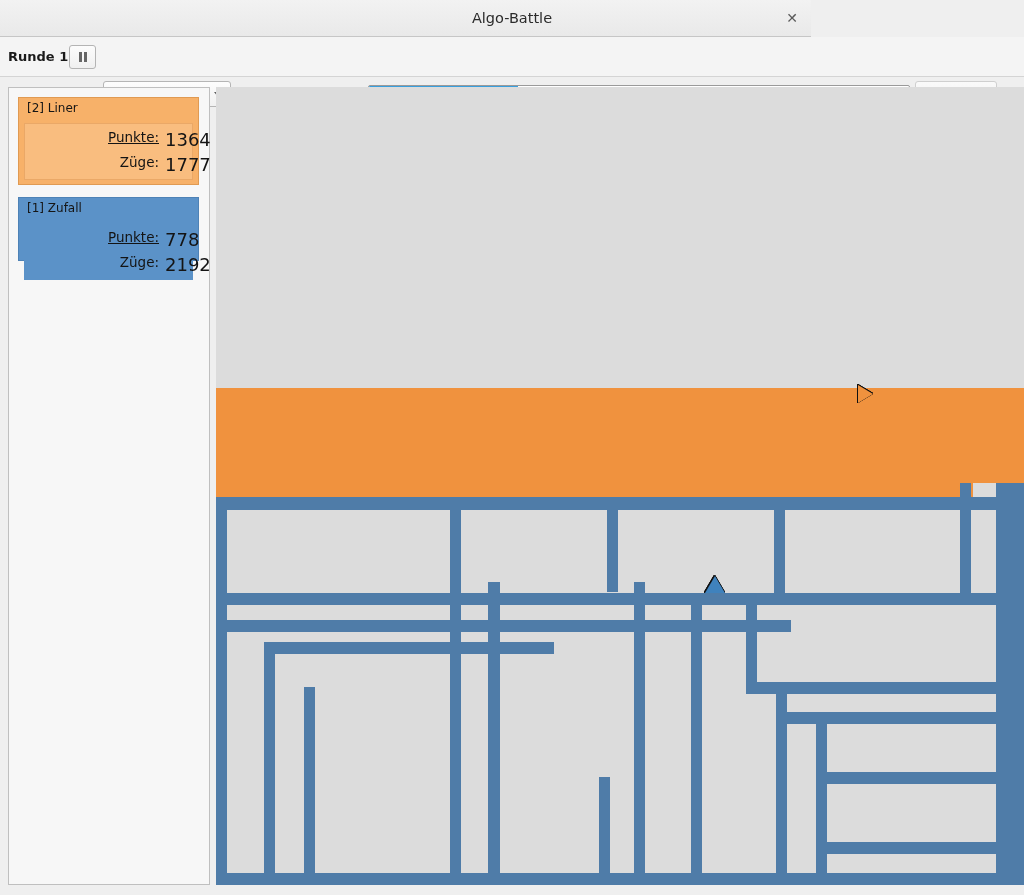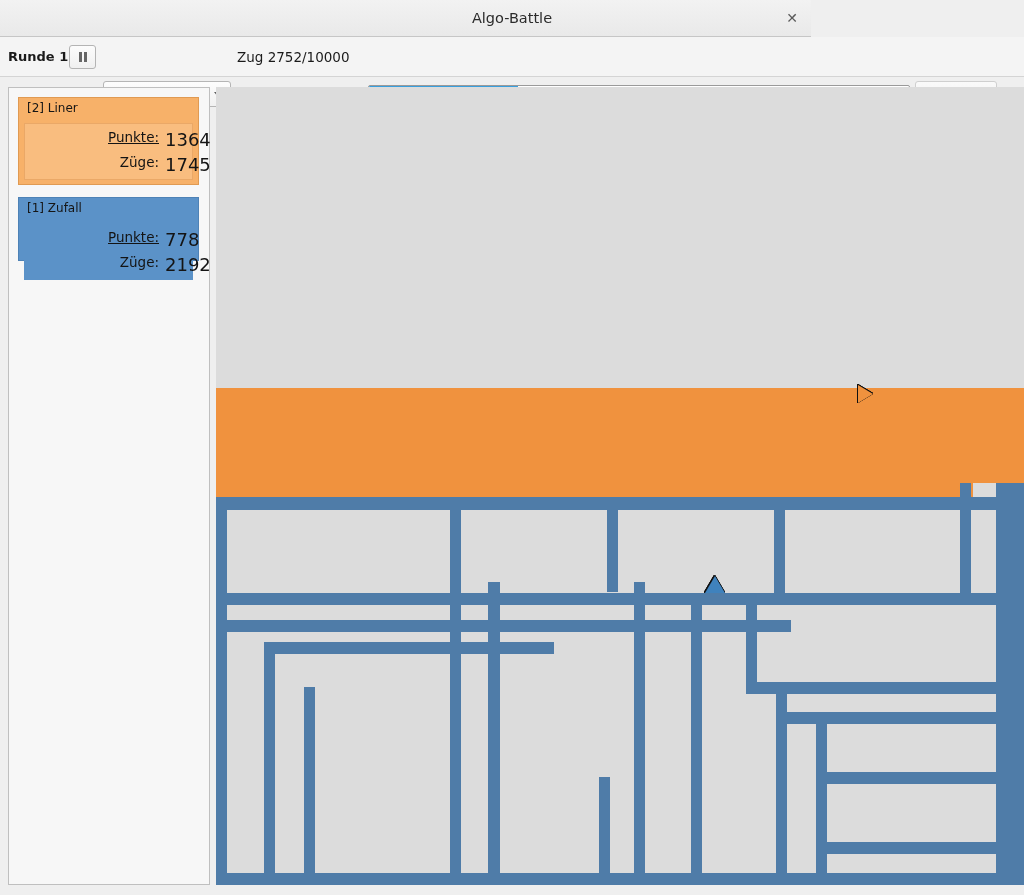--- a/index.html
+++ b/index.html
@@ -261,42 +261,41 @@
   <div id="pause-button">
     <span class="pause-bar b1"></span>
     <span class="pause-bar b2"></span>
   </div>
 
   <div id="speed-select">
     <span id="speed-select-label">Normal</span>
     <span id="speed-caret"></span>
   </div>
 
-  <div id="move-label">Zug  2752/10000</div>
 
   <div id="progress-track">
     <div id="progress-fill" style="width: 27.52%;"></div>
   </div>
 
   <div id="done-button">Fertig</div>
   <div id="resize-grip"></div>
 </div>
 
 <div id="sidebar">
 
   <div class="player-card orange">
     <div class="player-name">[2] Liner</div>
     <div class="player-stats">
       <div class="stat-row r1">Punkte:</div>
       <div class="stat-row r1">
           <span class="stat-value">1364</span>
         </div>
       <div class="stat-row r2">Züge:</div>
       <div class="stat-row r2">
-          <span class="stat-value">1745</span>
+          <span class="stat-value">1777</span>
         </div>
     </div>
   </div>
 
   <div class="player-card blue">
     <div class="player-name">[1] Zufall</div>
     <div class="player-stats">
       <div class="stat-row r1">Punkte:</div>
       <div class="stat-row r1">
           <span class="stat-value">778</span>

